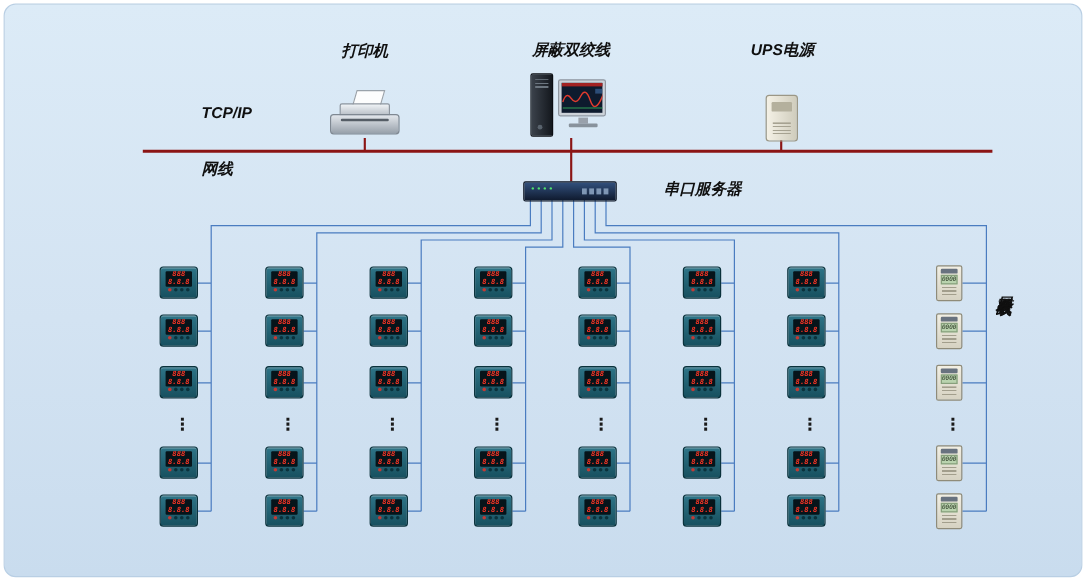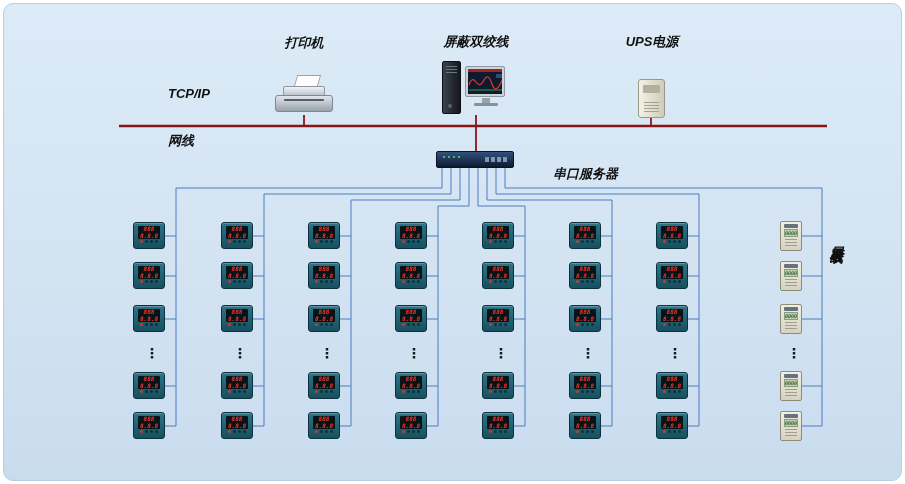--- a/index.html
+++ b/index.html
@@ -7,21 +7,21 @@
   #canvas{position:absolute;left:3px;top:3px;width:897px;height:476px;border-radius:10px;
     border:1px solid #b9cfe4;background:linear-gradient(180deg,#dcebf7 0%,#d3e3f2 55%,#c9dcee 100%);
     overflow:hidden;font-style:italic;}
   #wires{position:absolute;left:0;top:0;width:897px;height:476px;}
   .lbl{position:absolute;font-weight:700;font-size:13px;color:#101010;white-space:nowrap;}
   #lbl-printer{left:256px;top:30px;width:88px;text-align:center;}
   #lbl-host{left:426px;top:29px;width:92px;text-align:center;}
   #lbl-ups{left:604px;top:29px;width:88px;text-align:center;}
   #lbl-tcpip{left:164px;top:82px;}
   #lbl-cable{left:164px;top:128px;}
-  #lbl-serial{left:549px;top:145px;margin-top:16px;}
+  #lbl-serial{left:549px;top:145px;}
   #lbl-stp{left:825px;top:232px;writing-mode:vertical-lr;height:52px;line-height:15px;letter-spacing:1px;}
 
   
   .printer{position:absolute;left:271px;top:75px;width:58px;height:36px;}
   .pr-paper{position:absolute;left:20px;top:-4px;width:22px;height:13px;background:#fdfdfd;
     border:1px solid #9aa2aa;transform:skewX(-16deg);}
   .pr-top{position:absolute;left:8px;top:7px;width:40px;height:9px;border:1px solid #8d959e;
     background:linear-gradient(#f0f3f6,#b7bec6);border-radius:2px 2px 0 0;}
   .pr-body{position:absolute;left:0;top:16px;width:56px;height:15px;border:1px solid #7f8892;
     background:linear-gradient(#e3e7ec,#98a1ab);border-radius:3px;}

